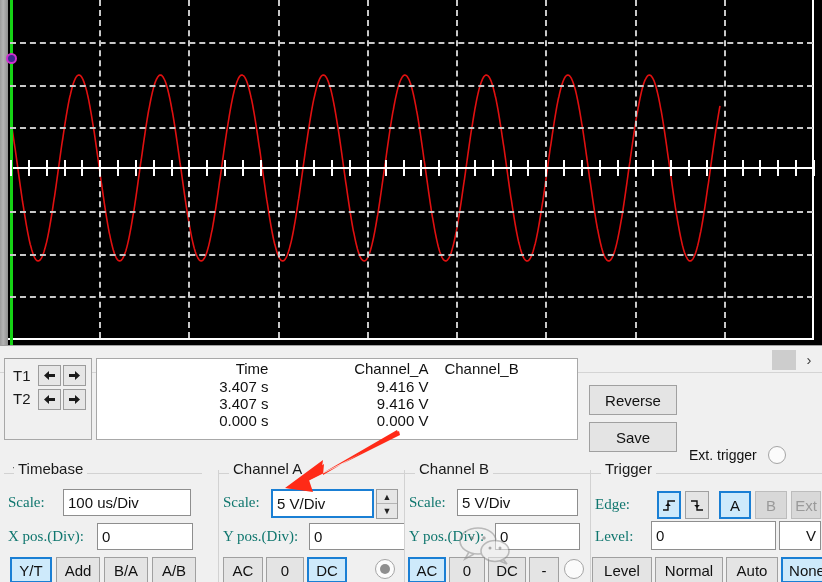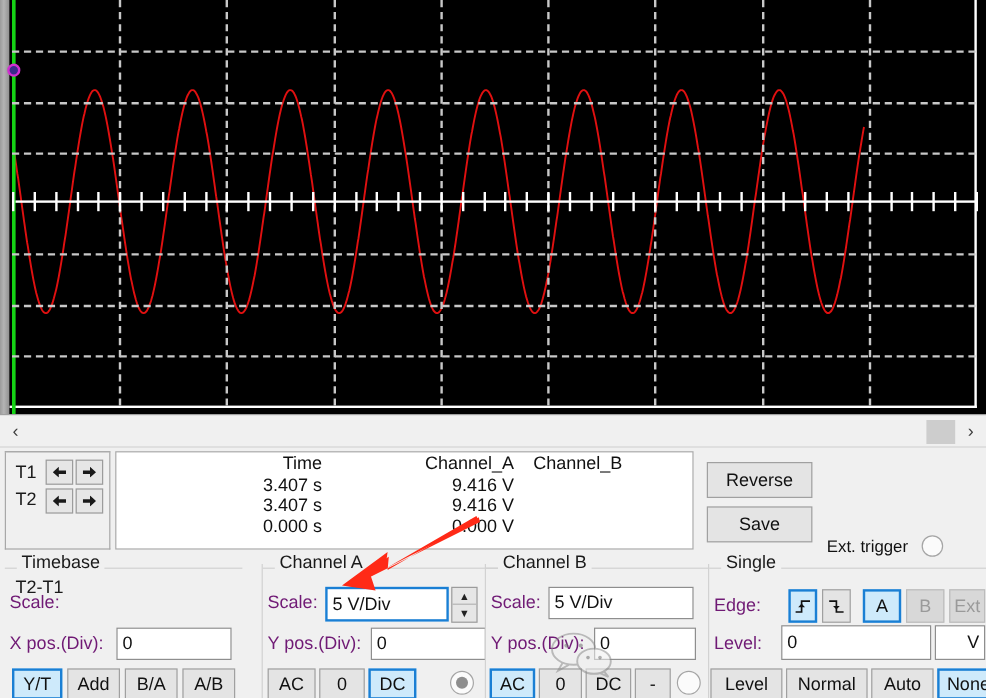--- a/index.html
+++ b/index.html
@@ -91,21 +91,21 @@
   #hscroll-right { right: 2px; }
   #hscroll-thumb {
     position: absolute; top: 4px; right: 26px;
     width: 24px; height: 20px;
     background: #cdcdcd;
     cursor: pointer;
   }
 
   
   #meas-wrap {
-    position: absolute; left: 0; top: 372px;
+    position: absolute; left: 0; top: 354px;
     width: 710px; height: 90px;
   }
   #cursor-box {
     position: absolute; left: 4px; top: 4px;
     width: 88px; height: 82px;
     background: #f0f0f0;
     border: 1px solid #a8a8a8;
     border-top-color: #9a9a9a;
   }
   .tlabel {
@@ -182,22 +182,23 @@
     font-size: 15px; color: #1a1a1a;
     background: #f0f0f0;
     padding: 0 4px;
   }
   .grp-line {
     position: absolute; top: 3px; left: 0;
     height: 0; border-top: 1px solid #d2d2d2;
   }
   .fld-label {
     position: absolute;
-    font-size: 15px; color: #701a75;
+    font-size: 15px; color: #0f766e;
     white-space: nowrap;
+    font-family: Liberation Serif, serif;
   }
   .txtbox {
     position: absolute;
     background: #ffffff;
     border: 1px solid #8e8e8e;
     font-size: 15px;
     color: #111;
     padding: 1px 4px;
     display: flex; align-items: center;
     font-family: "Liberation Sans", sans-serif;
@@ -419,20 +420,21 @@
   <div class="side-btn" id="btn-save">Save</div>
   <div class="side-btn" id="btn-reverse">Reverse</div>
   <div id="ext-trig-label">Ext. trigger</div>
   <div id="ext-trig-radio"></div>
 
   <div class="group" style="left:4px; width:198px; border-left:none;">
     <div class="grp-line" style="width:198px;"></div>
     <div class="group-title">Timebase</div>
 
     <div class="fld-label" style="left:4px; top:24px;">Scale:</div>
+    <div class="txtbox" style="left:59px; top:19px; width:128px; height:27px;">100 us/Div</div>
 
     <div class="fld-label" style="left:4px; top:58px;">X pos.(Div):</div>
     <div class="txtbox" style="left:93px; top:53px; width:96px; height:27px;">0</div>
 
     <div class="pbtn sel" style="left:6px;  top:87px; width:42px;">Y/T</div>
     <div class="pbtn" style="left:52px; top:87px; width:44px;">Add</div>
     <div class="pbtn" style="left:100px;top:87px; width:44px;">B/A</div>
     <div class="pbtn" style="left:148px;top:87px; width:44px;">A/B</div>
   </div>
 
@@ -468,21 +470,21 @@
 
     <div class="pbtn sel" style="left:3px;  top:87px; width:38px;">AC</div>
     <div class="pbtn" style="left:44px; top:87px; width:36px;">0</div>
     <div class="pbtn" style="left:83px; top:87px; width:38px;">DC</div>
     <div class="pbtn" style="left:124px;top:87px; width:30px;">-</div>
     <div class="radio" style="left:159px; top:89px;"></div>
   </div>
 
   <div class="group" style="left:590px; width:232px;">
     <div class="grp-line" style="width:232px;"></div>
-    <div class="group-title">Single</div>
+    <div class="group-title">Trigger</div>
 
     <div class="fld-label" style="left:4px; top:26px;">Edge:</div>
 
     <div class="pbtn sel" style="left:66px; top:21px; width:24px; height:28px;">
       <svg width="14" height="14" viewBox="0 0 14 14">
         <path d="M1 12 L6 12 L6 3 L13 3" stroke="#111" stroke-width="1.4" fill="none"></path>
         <path d="M6 5 L3.2 8 L8.8 8 Z" fill="#111"></path>
       </svg>
     </div>
     <div class="pbtn" style="left:94px; top:21px; width:24px; height:28px;">

